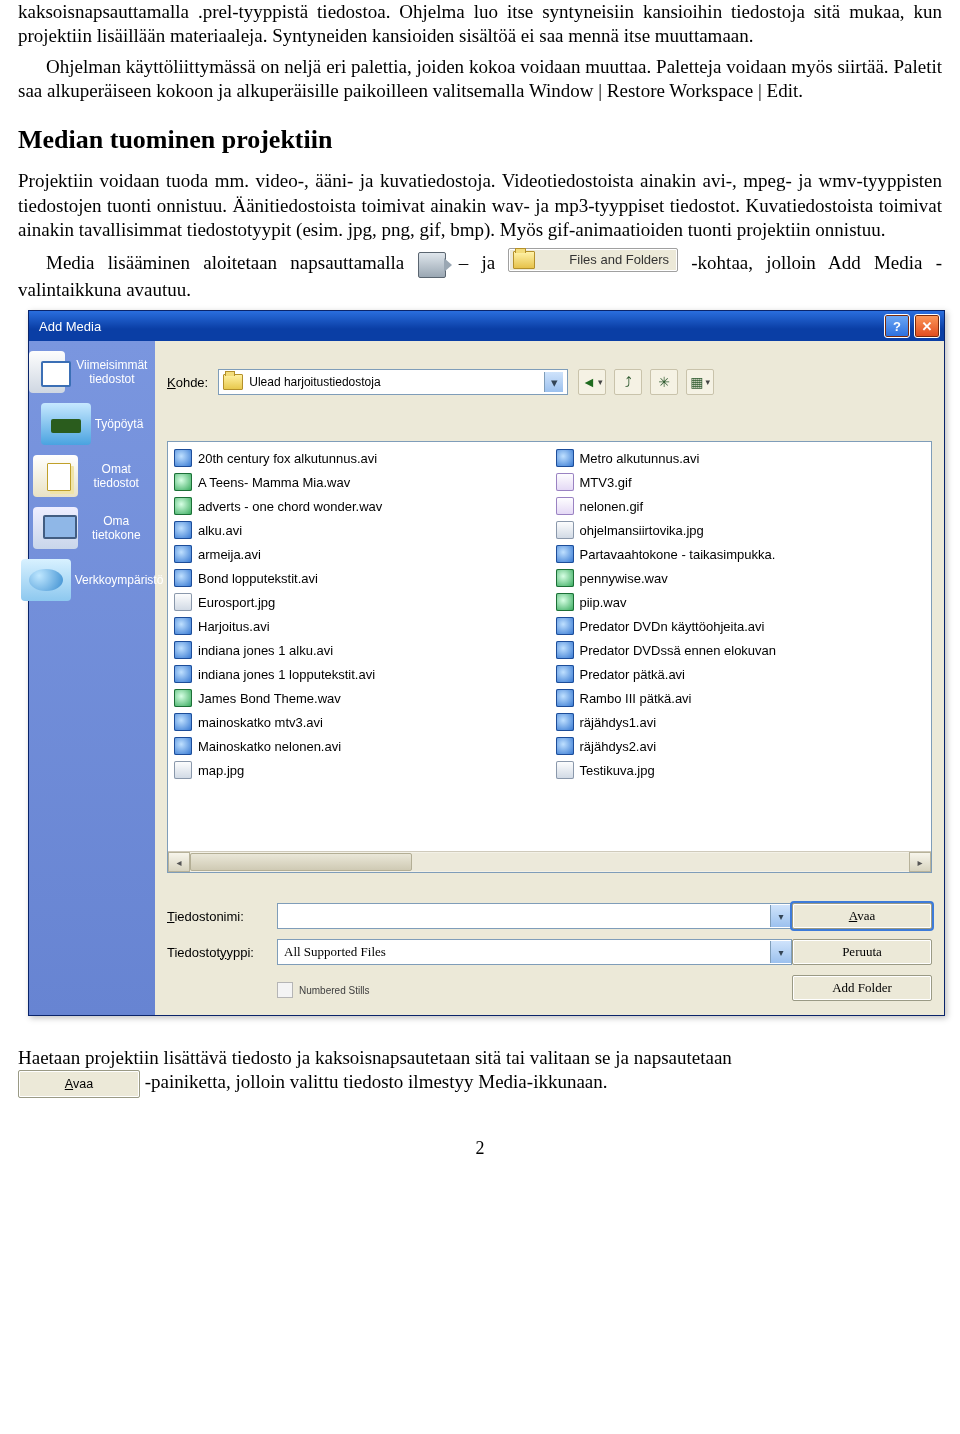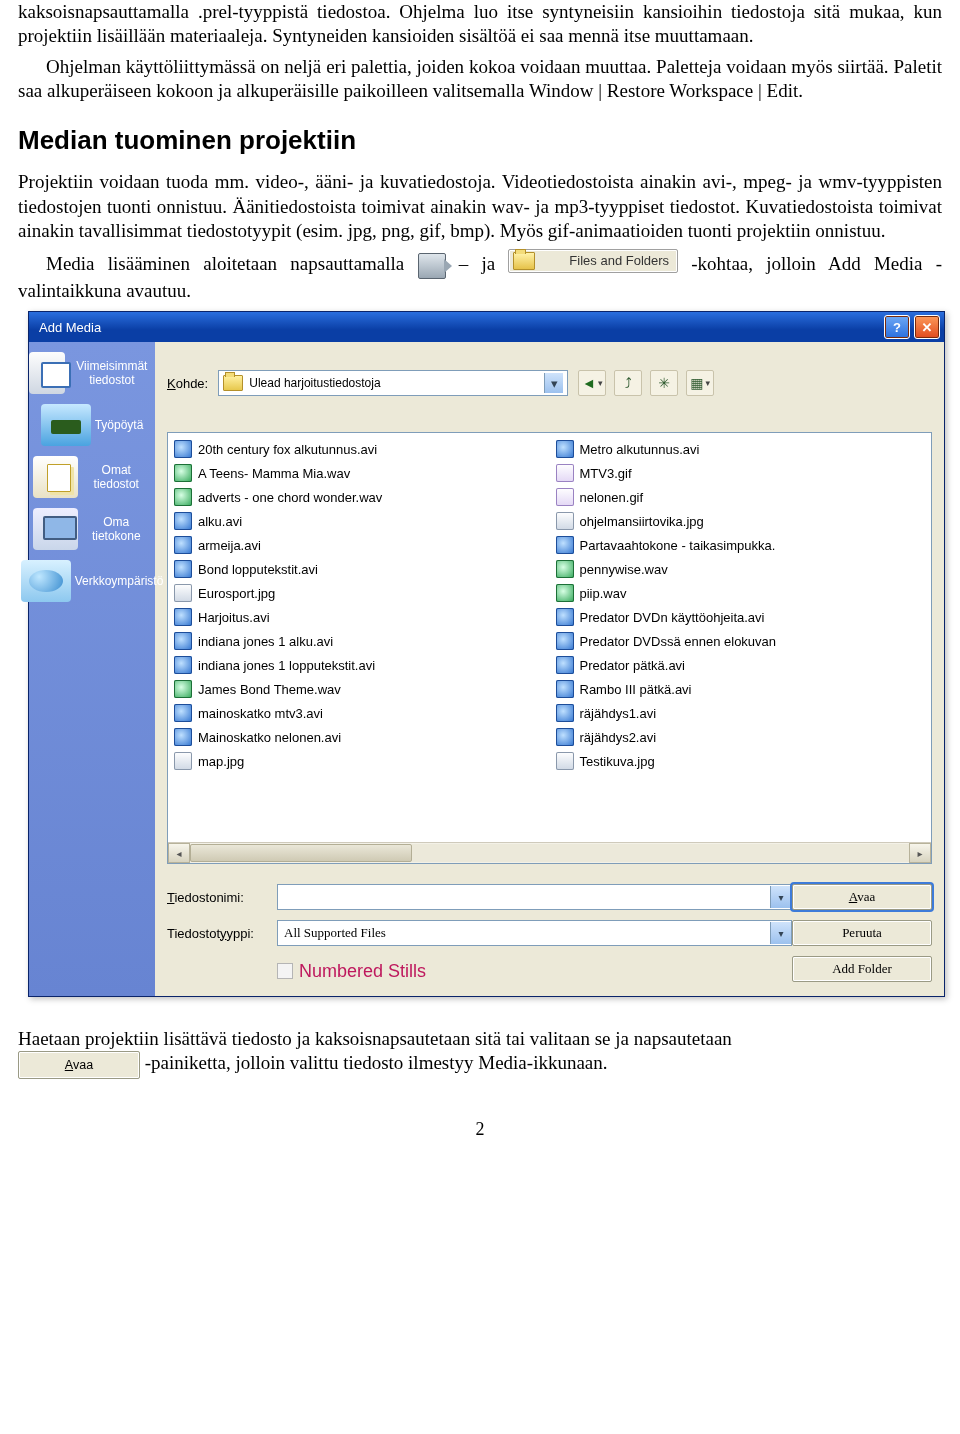--- a/index.html
+++ b/index.html
@@ -1,19 +1,19 @@
 <!DOCTYPE html>
 <html><head>
 <meta charset="utf-8">
 <style>
   body{margin:0;font-family:"Times New Roman",serif;font-size:19px;color:#000;background:#fff;width:960px}
   .page{padding:0 18px 40px 18px}
   p{margin:0 0 6px 0;line-height:1.28;text-align:justify}
   .indent{text-indent:28px}
-  h2{font-family:Liberation Sans, sans-serif;font-size:26px;font-weight:bold;margin:22px 0 14px 0}
+  h2{font-family:Liberation Serif, serif;font-size:26px;font-weight:bold;margin:22px 0 14px 0}
   .inline-icon{display:inline-block;vertical-align:middle}
   .cam-icon{width:26px;height:24px;background:linear-gradient(#dfe6ec,#9aa7b3);border:1px solid #5a6570;border-radius:2px;position:relative}
   .cam-icon::before{content:"";position:absolute;right:-7px;top:5px;width:0;height:0;border-top:7px solid transparent;border-bottom:7px solid transparent;border-left:8px solid #9aa7b3}
   .folder-btn{display:inline-flex;align-items:center;gap:6px;border:1px solid #a0a0a0;background:#ece9d8;padding:2px 8px 2px 4px;font-family:"Trebuchet MS","Segoe UI",sans-serif;font-size:13px;color:#333;border-radius:2px;box-shadow:inset 0 0 0 1px #fff}
   .folder-mini{width:20px;height:16px;background:linear-gradient(#fff2a8,#e6c24a);border:1px solid #b4902a;border-radius:1px;position:relative}
   .folder-mini::before{content:"";position:absolute;top:-4px;left:1px;width:9px;height:4px;background:#f3dc7a;border:1px solid #b4902a;border-bottom:none;border-radius:1px 1px 0 0}
   .avaa-btn{display:inline-flex;align-items:center;justify-content:center;width:120px;height:26px;border:1px solid #9a9a85;background:#ece9d8;color:#000;font-family:Tahoma,sans-serif;font-size:12.5px;border-radius:2px;box-shadow:inset 0 0 0 1px #fff;vertical-align:middle;text-decoration:underline;text-decoration-color:transparent}
   .avaa-btn .u{text-decoration:underline}
   .pagenum{text-align:center;font-size:18px;margin-top:40px}
 
@@ -44,21 +44,21 @@
   .kohde-select{flex:0 0 340px;height:24px;border:1px solid #7f9db9;background:#fff;display:flex;align-items:center;padding:0 4px;gap:6px}
   .kohde-select .fold{width:18px;height:14px;background:linear-gradient(#fff0a0,#e7c84d);border:1px solid #b4902a;border-radius:1px;position:relative}
   .kohde-select .fold::before{content:"";position:absolute;top:-4px;left:1px;width:8px;height:4px;background:#f3dc7a;border:1px solid #b4902a;border-bottom:none}
   .kohde-select .txt{flex:1;font-size:12px}
   .kohde-select .arr{width:18px;height:20px;background:linear-gradient(#cfe3fb,#9cc1ee);border-left:1px solid #7f9db9;display:flex;align-items:center;justify-content:center;color:#345}
   .tb-icons{display:flex;gap:8px;align-items:center}
   .tb-ico{width:26px;height:24px;border:1px solid #c9c3ab;border-radius:2px;background:#f5f2e4;display:flex;align-items:center;justify-content:center;color:#2f5a2f;font-size:14px}
   .tb-ico.back{color:#1e6b1e}
   .tb-ico .chev{font-size:9px;color:#444;margin-left:2px}
 
-  .file-area{margin:8px 12px;border:1px solid #7f9db9;background:#fff;height:430px;display:flex;flex-direction:column}
+  .file-area{margin:18px 12px;border:1px solid #7f9db9;background:#fff;height:430px;display:flex;flex-direction:column}
   .file-cols{flex:1;display:flex;overflow:hidden}
   .file-col{flex:1;padding:4px 6px}
   .file-row{display:flex;align-items:center;gap:6px;height:24px;font-size:13px;white-space:nowrap;overflow:hidden}
   .fi{width:18px;height:18px;flex:0 0 18px;border-radius:2px}
   .fi-avi{background:radial-gradient(circle at 40% 40%,#bfe0ff,#2a6fce);box-shadow:inset 0 0 0 1px #1d4d99}
   .fi-wav{background:radial-gradient(circle at 40% 40%,#d7ffe4,#2aa352);box-shadow:inset 0 0 0 1px #1c6f37}
   .fi-jpg{background:linear-gradient(#fff,#cfd8e4);box-shadow:inset 0 0 0 1px #8a98ab}
   .fi-gif{background:linear-gradient(#fff,#e3d7f5);box-shadow:inset 0 0 0 1px #9a82c2}
   .fi-bmp{background:linear-gradient(#fff,#f5dfc6);box-shadow:inset 0 0 0 1px #c9a470}
   .hscroll{height:20px;border-top:1px solid #cfcabb;background:#f3f1e7;display:flex;align-items:center}
@@ -67,21 +67,21 @@
   .hscroll .thumb{position:absolute;left:0;top:0;height:16px;width:220px;background:linear-gradient(#eae7d8,#cfcab4);border:1px solid #b3ae95;border-radius:2px}
 
   .bottom{padding:12px 12px 14px 12px;display:grid;grid-template-columns:110px 1fr 140px;grid-row-gap:10px;align-items:center}
   .bottom label{font-size:13px}
   .txtbox{height:24px;border:1px solid #7f9db9;background:#fff;display:flex;align-items:center}
   .txtbox input{flex:1;border:none;outline:none;font:13px Tahoma;padding:0 6px;background:transparent}
   .txtbox .arr{width:20px;height:22px;background:linear-gradient(#cfe3fb,#9cc1ee);border-left:1px solid #7f9db9;display:flex;align-items:center;justify-content:center;color:#345;font-size:10px}
   .dlg-btn{height:26px;border:1px solid #9a9a85;background:#ece9d8;font:13px Tahoma;border-radius:2px;box-shadow:inset 0 0 0 1px #fff}
   .dlg-btn.primary{box-shadow:inset 0 0 0 1px #fff,0 0 0 2px #3d7bd9}
   .dlg-btn .u{text-decoration:underline}
-  .numbered{grid-column:2;display:flex;align-items:center;gap:6px;color:#be185d;font-size:18px;margin-top:4px}
+  .numbered{grid-column:2;display:flex;align-items:center;gap:6px;color:#404040;font-size:10px;margin-top:4px}
   .numbered .cb{width:14px;height:14px;border:1px solid #b5b5b5;background:#f4f4f4}
   .addfolder{grid-column:3}
 </style>
 </head>
 <body>
 
 <div class="page">
   <p>kaksoisnapsauttamalla .prel-tyyppistä tiedostoa. Ohjelma luo itse syntyneisiin kansioihin tiedostoja sitä mukaa, kun projektiin lisäillään materiaaleja. Syntyneiden kansioiden sisältöä ei saa mennä itse muuttamaan.</p>
   <p class="indent">Ohjelman käyttöliittymässä on neljä eri palettia, joiden kokoa voidaan muuttaa. Paletteja voidaan myös siirtää. Paletit saa alkuperäiseen kokoon ja alkuperäisille paikoilleen valitsemalla Window | Restore Workspace | Edit.</p>
 

